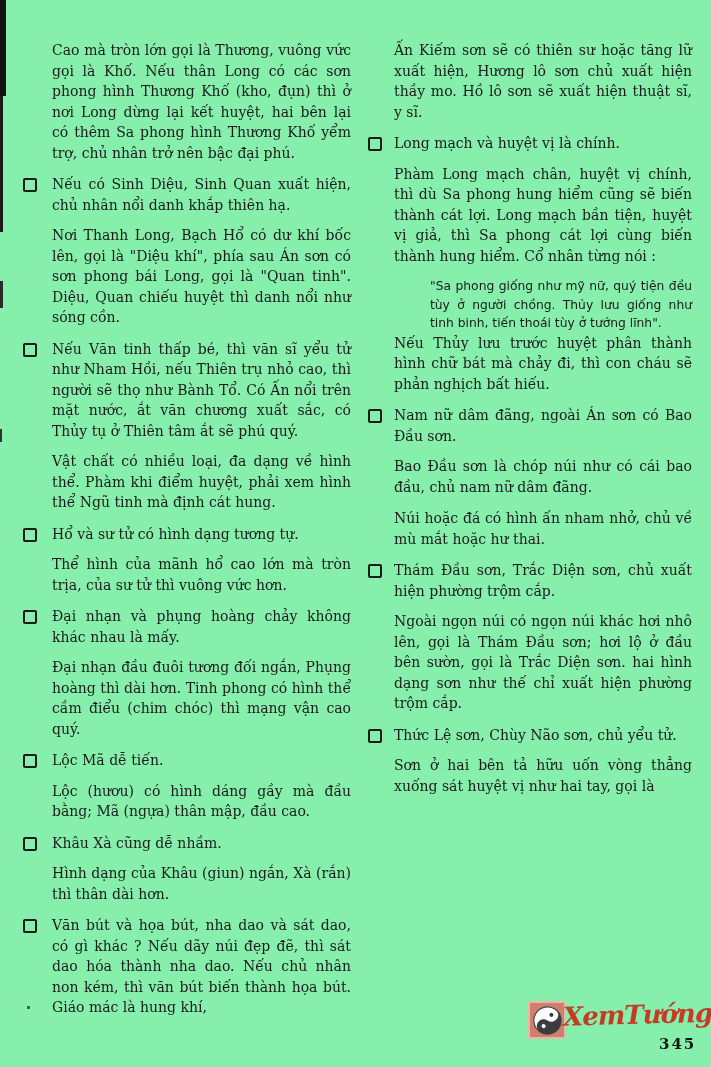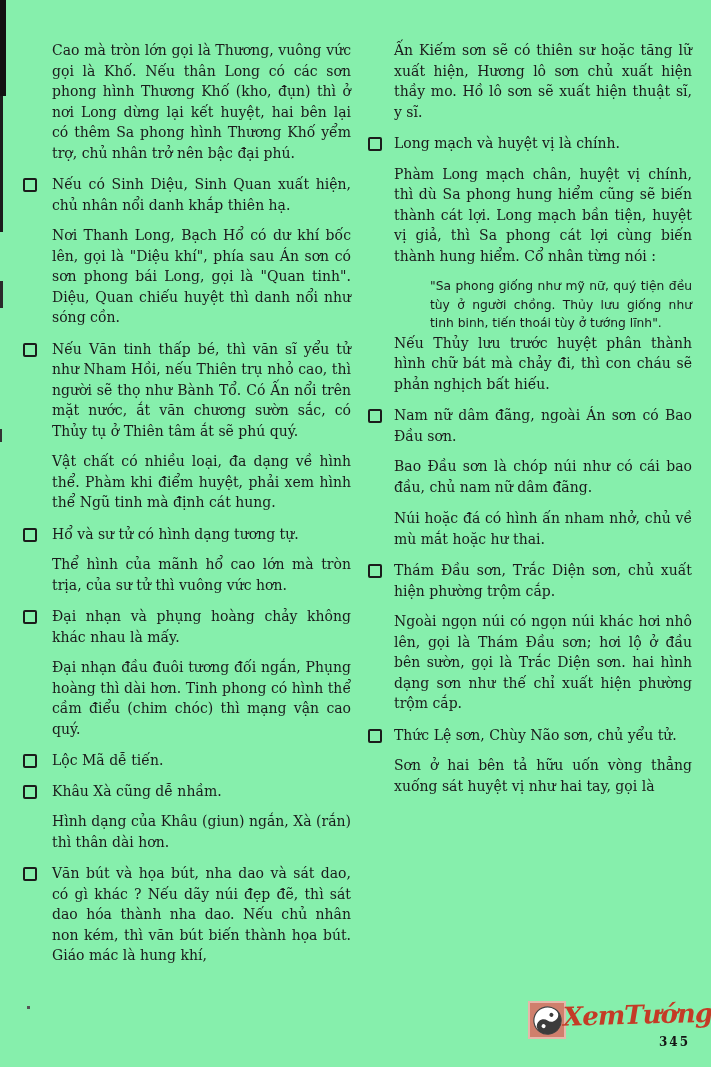--- a/index.html
+++ b/index.html
@@ -66,21 +66,21 @@
     position: absolute; left: 563px; top: 999px;
     font-family: "DejaVu Serif", "Liberation Serif", serif;
     font-style: italic; font-weight: bold;
     font-size: 26px; letter-spacing: -1px;
     color: #c43b26;
     transform: rotate(-1.5deg);
     white-space: nowrap;
   }
   .page-number {
     position: absolute; left: 659px; top: 1035px;
-    font-size: 12px; font-weight: bold;
+    font-size: 15px; font-weight: bold;
     letter-spacing: 2px; color: #151515;
   }
 </style>
 </head>
 <body>
 
 <div class="page">
 
   <div class="art art-bar1"></div>
   <div class="art art-bar2"></div>
@@ -90,37 +90,38 @@
 
   <div class="col col-left" id="col-left">
       <p class="block body">Cao mà tròn lớn gọi là Thương, vuông vức gọi là Khố. Nếu thân Long có các sơn phong hình Thương Khố (kho, đụn) thì ở nơi Long dừng lại kết huyệt, hai bên lại có thêm Sa phong hình Thương Khố yểm trợ, chủ nhân trở nên bậc đại phú.</p>
       <div class="block bullet-block">
         <span class="bullet-sq"></span>
         <p>Nếu có Sinh Diệu, Sinh Quan xuất hiện, chủ nhân nổi danh khắp thiên hạ.</p>
       </div>
       <p class="block body">Nơi Thanh Long, Bạch Hổ có dư khí bốc lên, gọi là "Diệu khí", phía sau Án sơn có sơn phong bái Long, gọi là "Quan tinh". Diệu, Quan chiếu huyệt thì danh nổi như sóng cồn.</p>
       <div class="block bullet-block">
         <span class="bullet-sq"></span>
-        <p>Nếu Văn tinh thấp bé, thì văn sĩ yểu tử như Nham Hồi, nếu Thiên trụ nhỏ cao, thì người sẽ thọ như Bành Tổ. Có Ấn nổi trên mặt nước, ắt văn chương sườn sắc, có Thủy tụ ở Thiên tâm ắt sẽ phú quý.</p>
+        <p>Nếu Văn tinh thấp bé, thì văn sĩ yểu tử như Nham Hồi, nếu Thiên trụ nhỏ cao, thì người sẽ thọ như Bành Tổ. Có Ấn nổi trên mặt nước, ắt văn chương xuất sắc, có Thủy tụ ở Thiên tâm ắt sẽ phú quý.</p>
       </div>
       <p class="block body">Vật chất có nhiều loại, đa dạng về hình thể. Phàm khi điểm huyệt, phải xem hình thể Ngũ tinh mà định cát hung.</p>
       <div class="block bullet-block">
         <span class="bullet-sq"></span>
         <p>Hổ và sư tử có hình dạng tương tự.</p>
       </div>
       <p class="block body">Thể hình của mãnh hổ cao lớn mà tròn trịa, của sư tử thì vuông vức hơn.</p>
       <div class="block bullet-block">
         <span class="bullet-sq"></span>
         <p>Đại nhạn và phụng hoàng chảy không khác nhau là mấy.</p>
       </div>
       <p class="block body">Đại nhạn đầu đuôi tương đối ngắn, Phụng hoàng thì dài hơn. Tinh phong có hình thể cầm điểu (chim chóc) thì mạng vận cao quý.</p>
       <div class="block bullet-block">
         <span class="bullet-sq"></span>
         <p>Lộc Mã dễ tiến.</p>
       </div>
+      <p class="block body">Lộc (hươu) có hình dáng gầy mà đầu bằng; Mã (ngựa) thân mập, đầu cao.</p>
       <div class="block bullet-block">
         <span class="bullet-sq"></span>
         <p>Khâu Xà cũng dễ nhầm.</p>
       </div>
       <p class="block body">Hình dạng của Khâu (giun) ngắn, Xà (rắn) thì thân dài hơn.</p>
       <div class="block bullet-block">
         <span class="bullet-sq"></span>
         <p>Văn bút và họa bút, nha dao và sát dao, có gì khác ? Nếu dãy núi đẹp đẽ, thì sát dao hóa thành nha dao. Nếu chủ nhân non kém, thì văn bút biến thành họa bút. Giáo mác là hung khí,</p>
       </div>
     </div>

